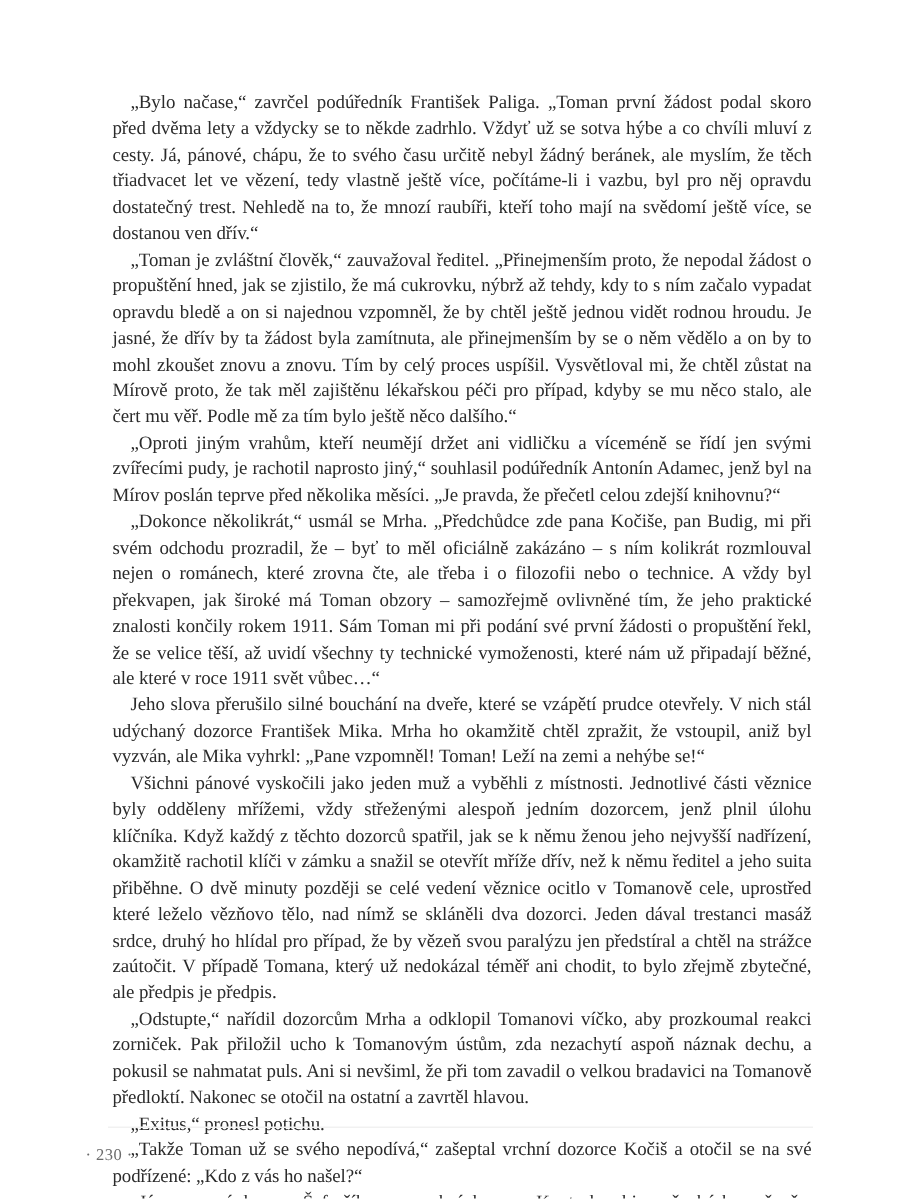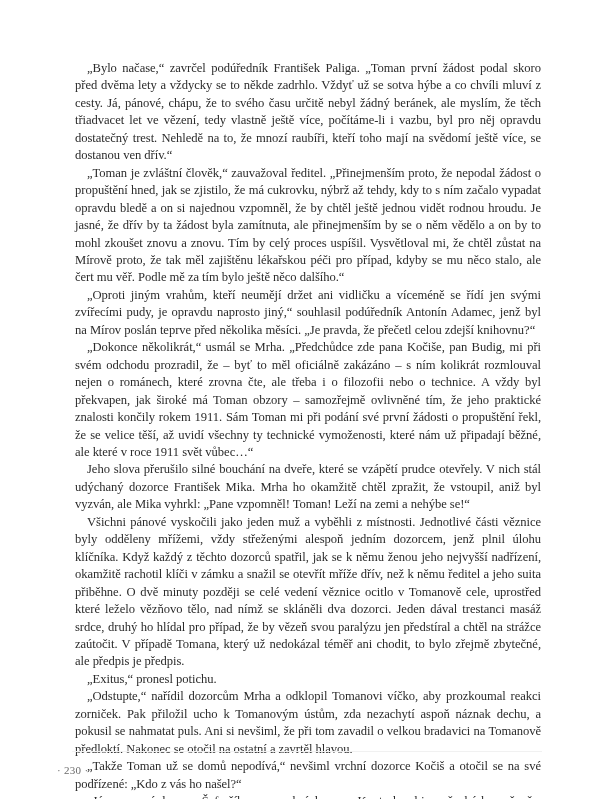--- a/index.html
+++ b/index.html
@@ -62,27 +62,27 @@
       font-size: 11.5px;
       margin-top: 36px;
     }
   </style>
 </head>
 <body>
 
 <div class="page">
   <p class="para">„Bylo načase,“ zavrčel podúředník František Paliga. „Toman první žádost podal skoro před dvěma lety a vždycky se to někde zadrhlo. Vždyť už se sotva hýbe a co chvíli mluví z cesty. Já, pánové, chápu, že to svého času určitě nebyl žádný beránek, ale myslím, že těch třiadvacet let ve vězení, tedy vlastně ještě více, počítáme-li i vazbu, byl pro něj opravdu dostatečný trest. Nehledě na to, že mnozí raubíři, kteří toho mají na svědomí ještě více, se dostanou ven dřív.“</p>
   <p class="para">„Toman je zvláštní člověk,“ zauvažoval ředitel. „Přinejmenším proto, že nepodal žádost o propuš­tění hned, jak se zjistilo, že má cukrovku, nýbrž až tehdy, kdy to s ním začalo vypadat opravdu bledě a on si najednou vzpomněl, že by chtěl ještě jednou vidět rodnou hroudu. Je jasné, že dřív by ta žádost byla zamítnuta, ale přinejmenším by se o něm vědělo a on by to mohl zkoušet znovu a znovu. Tím by celý proces uspíšil. Vysvětloval mi, že chtěl zůstat na Mírově proto, že tak měl zajištěnu lékařskou péči pro případ, kdyby se mu něco stalo, ale čert mu věř. Podle mě za tím bylo ještě něco dalšího.“</p>
-  <p class="para">„Oproti jiným vrahům, kteří neumějí držet ani vidličku a víceméně se řídí jen svými zvířecími pudy, je opravdu naprosto jiný,“ souhlasil podúředník Antonín Adamec, jenž byl na Mírov poslán teprve před několika měsíci. „Je pravda, že přečetl celou zdejší knihovnu?“</p>
+  <p class="para">„Oproti jiným vrahům, kteří neumějí držet ani vidličku a víceméně se řídí jen svými zvířecími pudy, je rachotil naprosto jiný,“ souhlasil podúředník Antonín Adamec, jenž byl na Mírov poslán teprve před několika měsíci. „Je pravda, že přečetl celou zdejší knihovnu?“</p>
   <p class="para">„Dokonce několikrát,“ usmál se Mrha. „Předchůdce zde pana Kočiše, pan Budig, mi při svém od­chodu prozradil, že – byť to měl oficiálně zakázáno – s ním kolikrát rozmlouval nejen o románech, které zrovna čte, ale třeba i o filozofii nebo o technice. A vždy byl překvapen, jak široké má Toman obzory – samozřejmě ovlivněné tím, že jeho praktické znalosti končily rokem 1911. Sám Toman mi při podání své první žádosti o propuštění řekl, že se velice těší, až uvidí všechny ty technické vymo­ženosti, které nám už připadají běžné, ale které v roce 1911 svět vůbec…“</p>
   <p class="para">Jeho slova přerušilo silné bouchání na dveře, které se vzápětí prudce otevřely. V nich stál udýchaný dozorce František Mika. Mrha ho okamžitě chtěl zpražit, že vstoupil, aniž byl vyzván, ale Mika vyhr­kl: „Pane vzpomněl! Toman! Leží na zemi a nehýbe se!“</p>
   <p class="para">Všichni pánové vyskočili jako jeden muž a vyběhli z místnosti. Jednotlivé části věznice byly od­děleny mřížemi, vždy střeženými alespoň jedním dozorcem, jenž plnil úlohu klíčníka. Když každý z těchto dozorců spatřil, jak se k němu ženou jeho nejvyšší nadřízení, okamžitě rachotil klíči v zám­ku a snažil se otevřít mříže dřív, než k němu ředitel a jeho suita přiběhne. O dvě minuty později se celé vedení věznice ocitlo v Tomanově cele, uprostřed které leželo vězňovo tělo, nad nímž se skláněli dva dozorci. Jeden dával trestanci masáž srdce, druhý ho hlídal pro případ, že by vězeň svou paralýzu jen předstíral a chtěl na strážce zaútočit. V případě Tomana, který už nedokázal téměř ani chodit, to bylo zřejmě zbytečné, ale předpis je předpis.</p>
+  <p class="para">„Odstupte,“ nařídil dozorcům Mrha a odklopil Tomanovi víčko, aby prozkoumal reakci zorniček. Pak přiložil ucho k Tomanovým ústům, zda nezachytí aspoň náznak dechu, a pokusil se nahmatat puls. Ani si nevšiml, že při tom zavadil o velkou bradavici na Tomanově předloktí. Nakonec se otočil na ostatní a zavrtěl hlavou.</p>
   <p class="para">„Exitus,“ pronesl potichu.</p>
-  <p class="para">„Odstupte,“ nařídil dozorcům Mrha a odklopil Tomanovi víčko, aby prozkoumal reakci zorniček. Pak přiložil ucho k Tomanovým ústům, zda nezachytí aspoň náznak dechu, a pokusil se nahmatat puls. Ani si nevšiml, že při tom zavadil o velkou bradavici na Tomanově předloktí. Nakonec se otočil na ostatní a zavrtěl hlavou.</p>
-  <p class="para">„Takže Toman už se domů nepodívá,“ nevšiml vrchní dozorce Kočiš a otočil se na své podřízené: „Kdo z vás ho našel?“</p>
+  <p class="para">„Takže Toman už se svého nepodívá,“ zašeptal vrchní dozorce Kočiš a otočil se na své podřízené: „Kdo z vás ho našel?“</p>
   <p class="para">„Já, pomocný dozorce Šafarčík, pane vrchní dozorce. Kontroloval jsem špehýrkou vězně a v Toma­nově cele jsem uviděl, že Toman leží na zemi. Na moje vyzvání, aby řekl, co mu je, neodpověděl. Tak jsem zavolal ještě kolegy Pudelku a Miku. Otevřeli jsme dveře a zjistili jsme, že má záchvat. Kolega</p>
 </div>
 
 <div class="rule"></div>
 
 <div class="footer">
   <span class="folio">· 230 ·</span>
   <span class="running-head">Doubravský (1913–1935)</span>
 </div>
 

